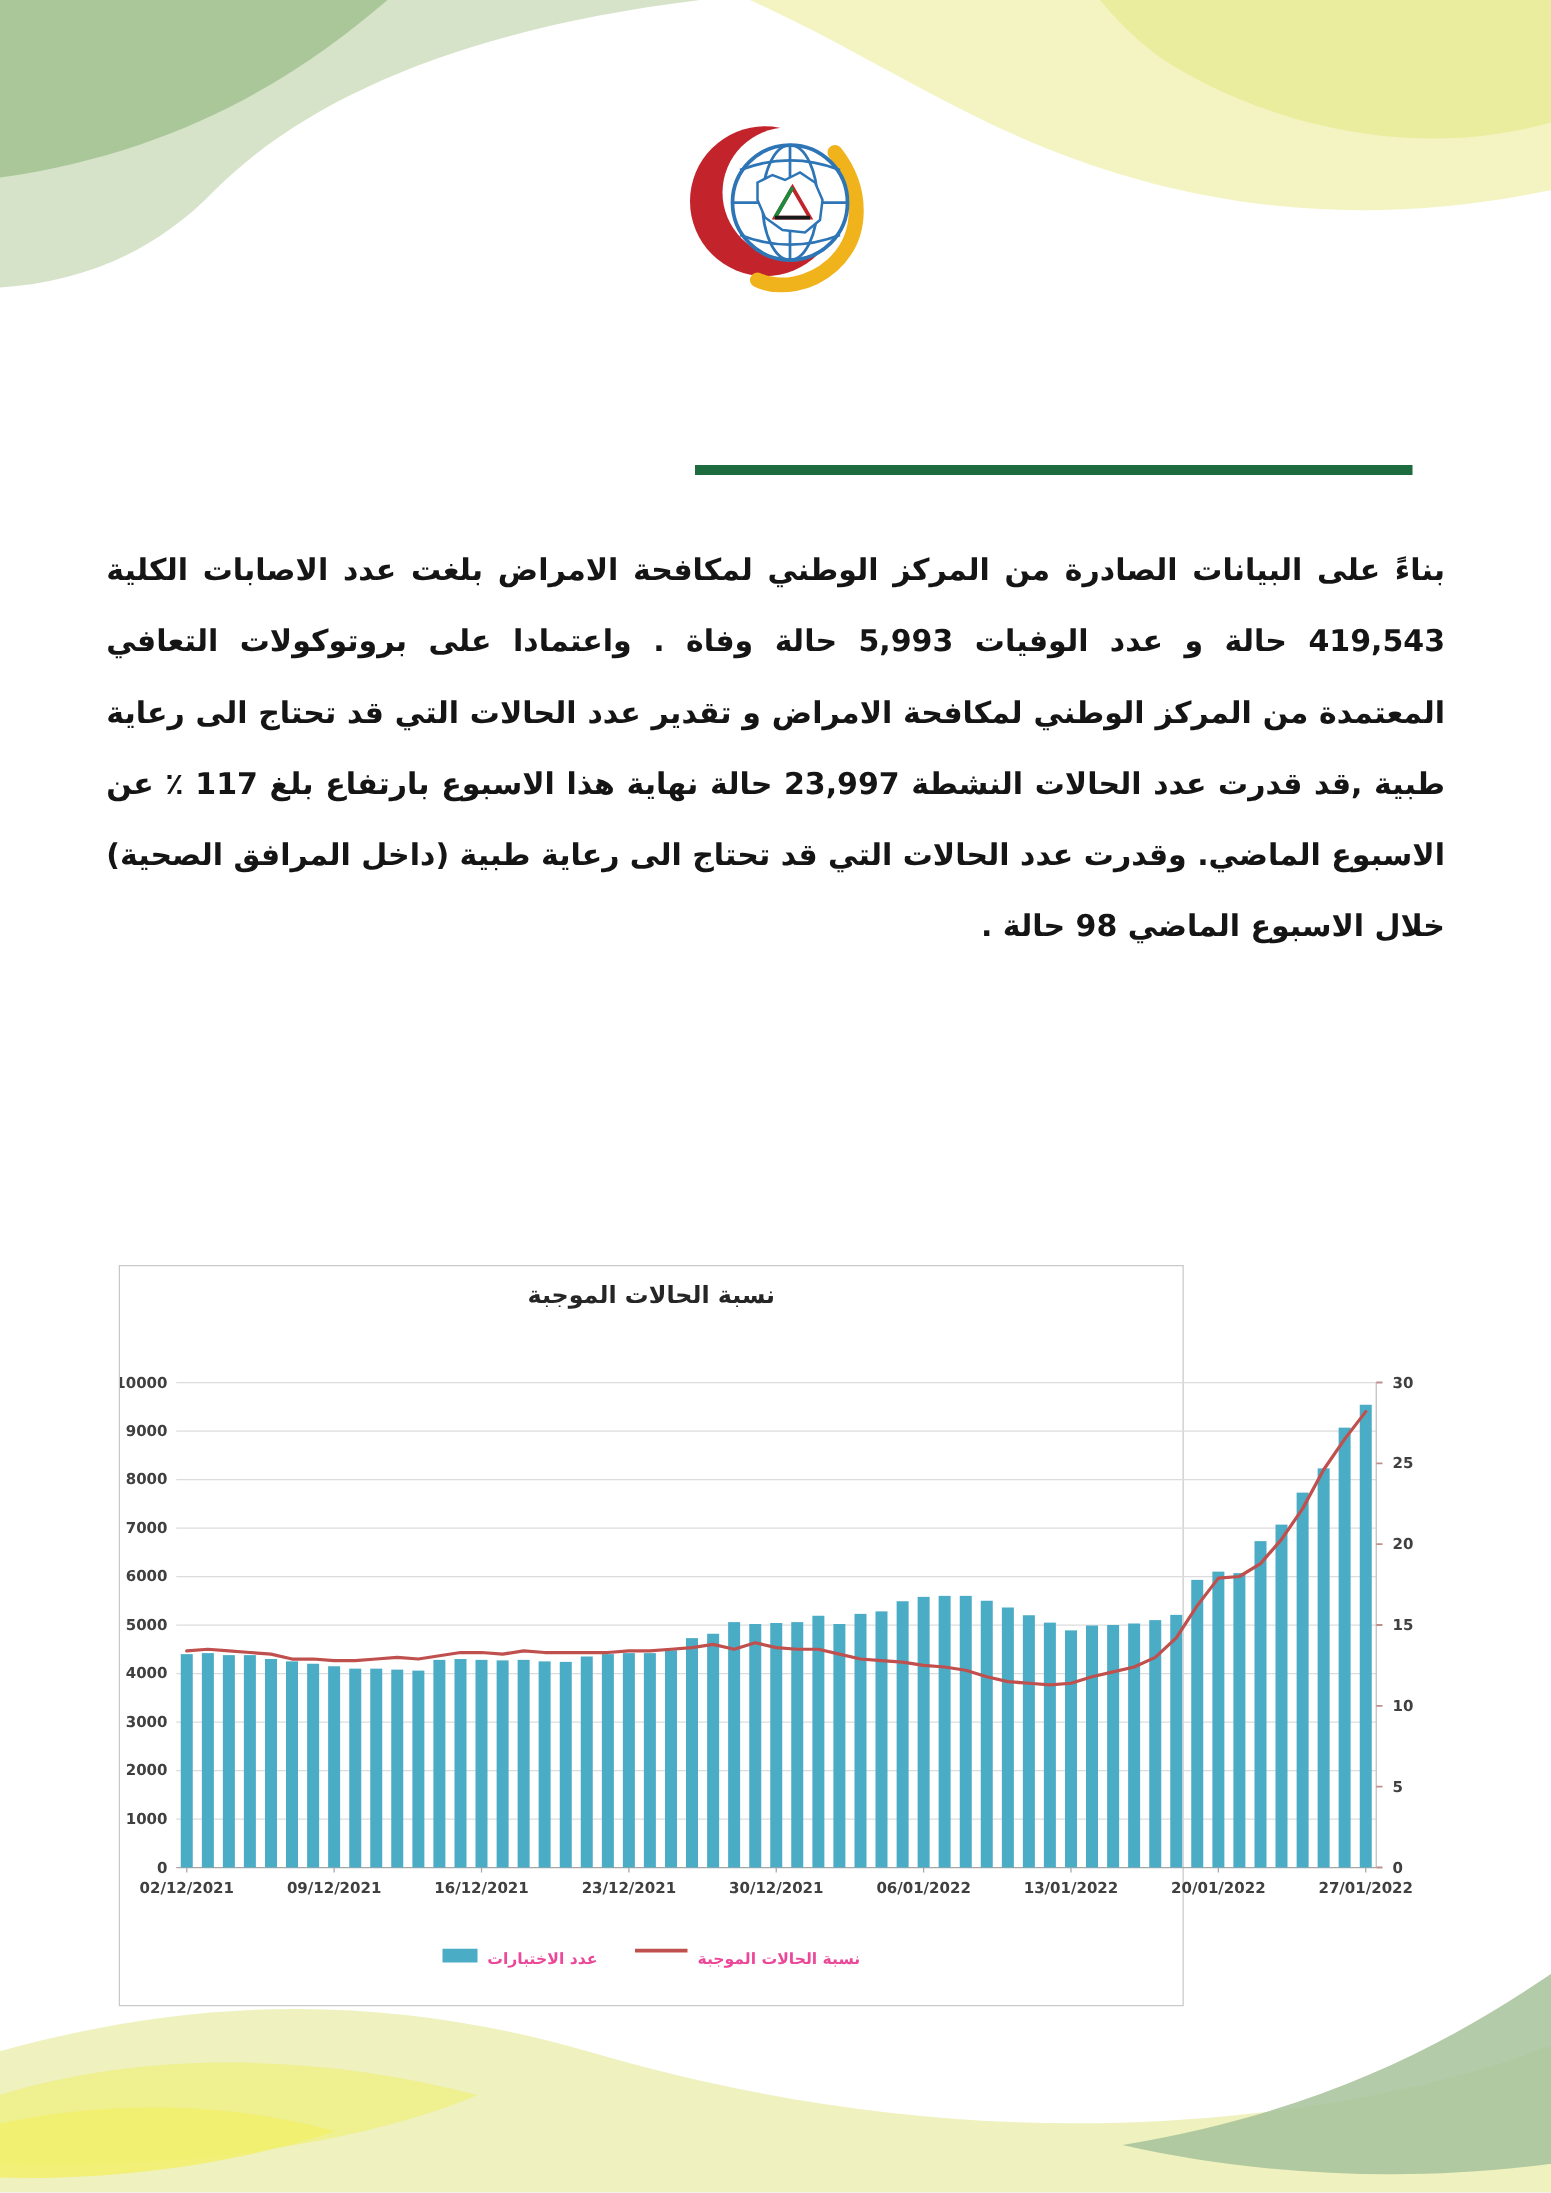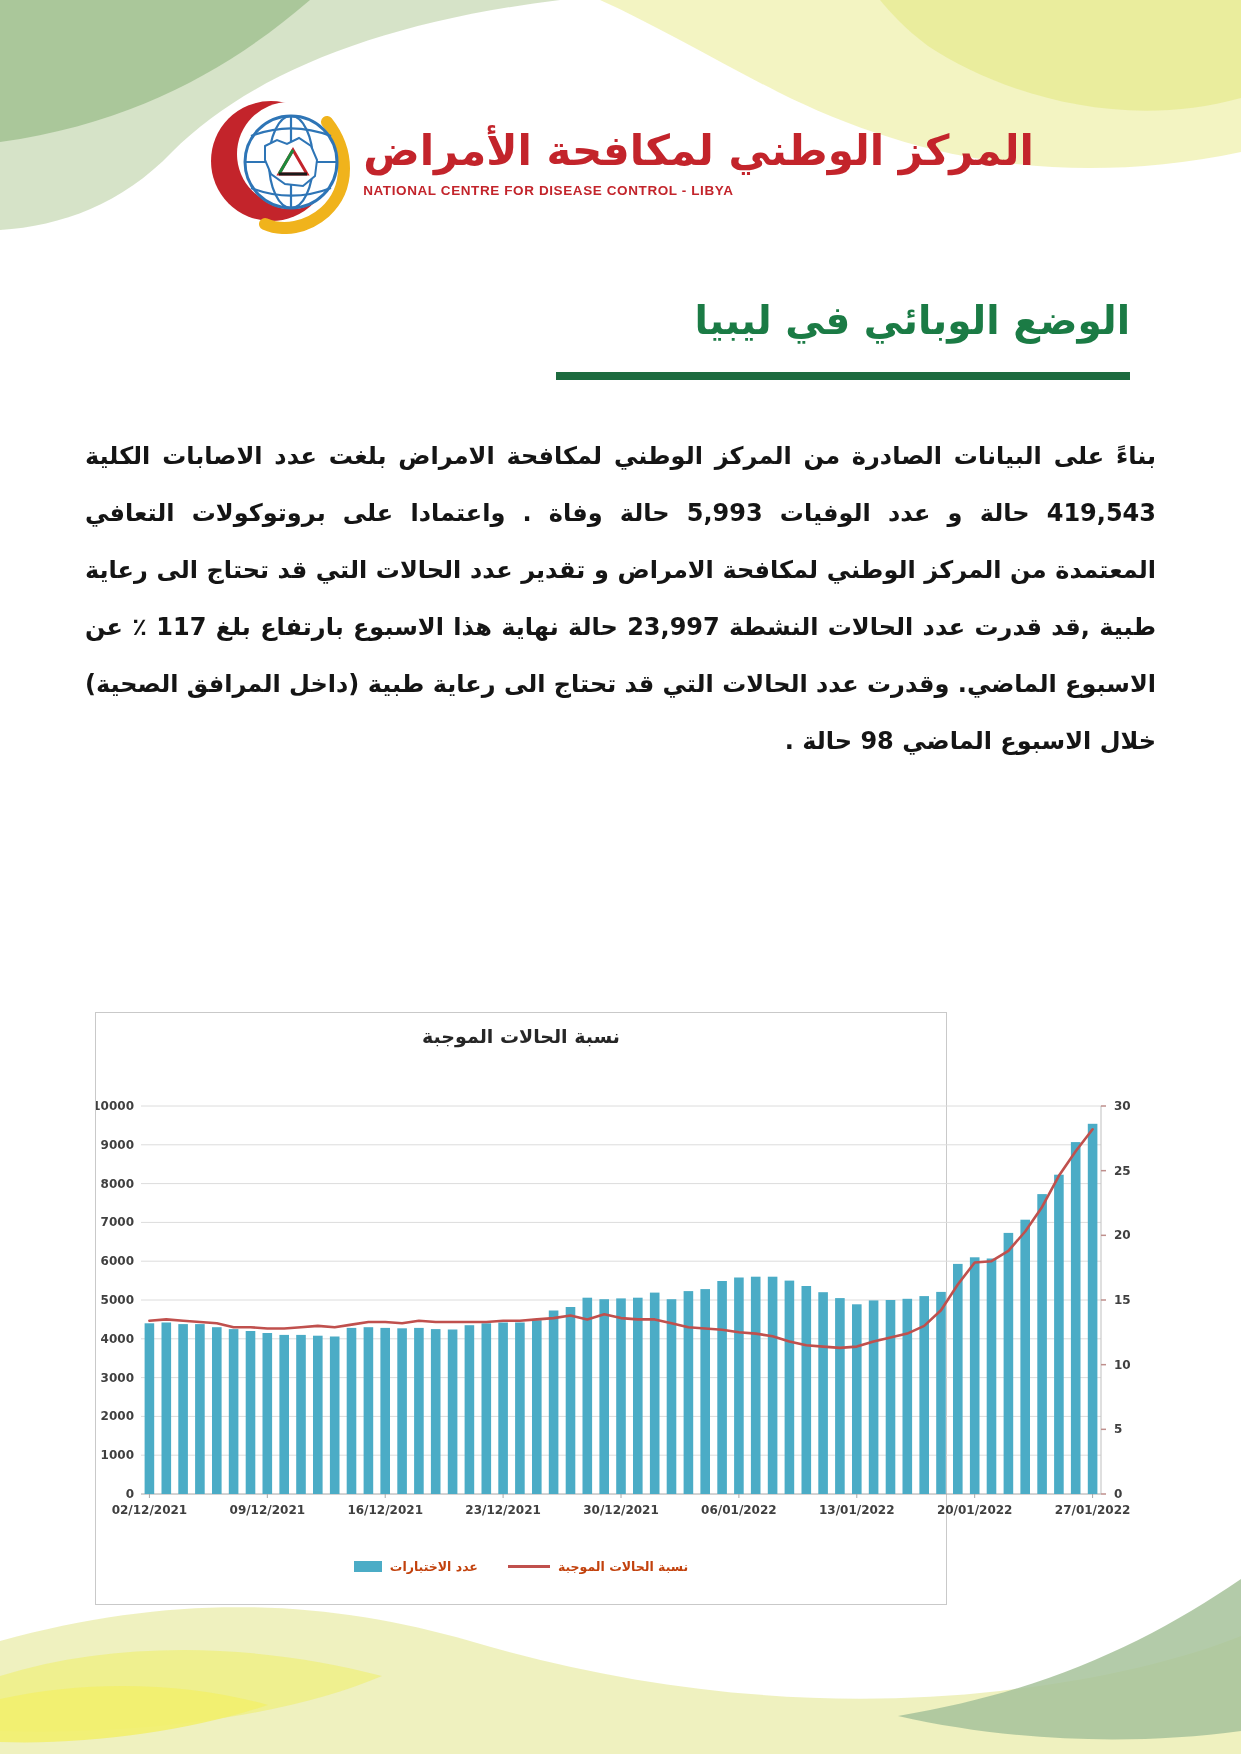--- a/index.html
+++ b/index.html
@@ -36,22 +36,22 @@
   .chart-title{
     position:absolute;top:12px;left:0;width:100%;text-align:center;direction:rtl;
     color:#262626;font-size:19px;font-weight:bold;
   }
   .chart-svg{position:absolute;top:0;left:0;}
   .chart-svg text{font-family:"DejaVu Sans",sans-serif;font-size:12px;font-weight:bold;fill:#404040;}
   .chart-legend{
     position:absolute;top:546px;left:0;width:100%;display:flex;direction:rtl;
     justify-content:center;align-items:center;gap:30px;
   }
-  .legend-entry{display:inline-flex;direction:rtl;align-items:center;gap:8px;
-    color:#c2410c;font-size:12.5px;font-weight:bold;}
+  .legend-entry{display:inline-flex;direction:rtl;gap:8px;
+    color:#ec4899;font-size:12.5px;font-weight:bold;}
   .legend-marker-line{width:42px;height:0;border-top:3px solid #c0504d;}
   .legend-marker-rect{width:28px;height:11px;background:#4bacc6;}
 </style>
 </head>
 <body>
 
 <div class="page">
 
   <svg class="wave-svg" style="top:0;" width="1241" height="240" viewBox="0 0 1241 240">
     <path d="M0 0 H560 C380 22 250 74 172 152 C122 204 62 226 0 230 Z" fill="#c8dab6" opacity="0.75"></path>
@@ -75,27 +75,22 @@
       <line x1="38" y1="74" x2="130" y2="74" stroke="#2e75b6" stroke-width="2.2"></line>
       <path d="M44 48 C70 38 98 38 124 48" fill="none" stroke="#2e75b6" stroke-width="2.2"></path>
       <path d="M44 100 C70 110 98 110 124 100" fill="none" stroke="#2e75b6" stroke-width="2.2"></path>
 
       <path d="M58 58 L70 52 L80 56 L92 50 L104 58 L110 72 L108 88 L96 98 L78 96 L64 86 L58 72 Z" fill="#ffffff" stroke="#2e75b6" stroke-width="2"></path>
 
       <path d="M86 62 L100 86 L72 86 Z" fill="none" stroke="#c3242b" stroke-width="3"></path>
       <path d="M86 62 L72 86" stroke="#1d8a3c" stroke-width="3"></path>
       <path d="M100 86 L72 86" stroke="#1a1a1a" stroke-width="3"></path>
     </svg>
-    <div class="logo-text">
-      <div class="logo-ar">المركز الوطني لمكافحة الأمراض</div>
-      <div class="logo-en">NATIONAL CENTRE FOR DISEASE CONTROL - LIBYA</div>
-    </div>
   </div>
 
-  <div class="doc-title">الوضع الوبائي في ليبيا</div>
   <div class="title-rule"></div>
 
   <div class="body-par">بناءً على البيانات الصادرة من المركز الوطني لمكافحة الامراض بلغت عدد الاصابات الكلية  419,543 حالة و عدد الوفيات 5,993 حالة وفاة . واعتمادا على بروتوكولات التعافي المعتمدة من المركز الوطني لمكافحة الامراض و تقدير عدد الحالات التي قد تحتاج الى رعاية طبية ,قد قدرت عدد الحالات النشطة  23,997 حالة نهاية هذا الاسبوع بارتفاع بلغ 117 ٪ عن الاسبوع الماضي. وقدرت عدد الحالات التي قد تحتاج الى رعاية طبية (داخل المرافق الصحية) خلال الاسبوع الماضي 98 حالة .</div>
 
   <div class="chart-box">
     <div class="chart-title">نسبة الحالات الموجبة</div>
     <svg class="chart-svg" width="1041" height="540" viewBox="0 0 1041 540">
         <line x1="45" y1="481" x2="1005" y2="481" stroke="#a6a6a6" stroke-width="1"></line>
         <text x="38" y="485" text-anchor="end">0</text>
         <line x1="45" y1="442.2" x2="1005" y2="442.2" stroke="#dcdcdc" stroke-width="1"></line>

